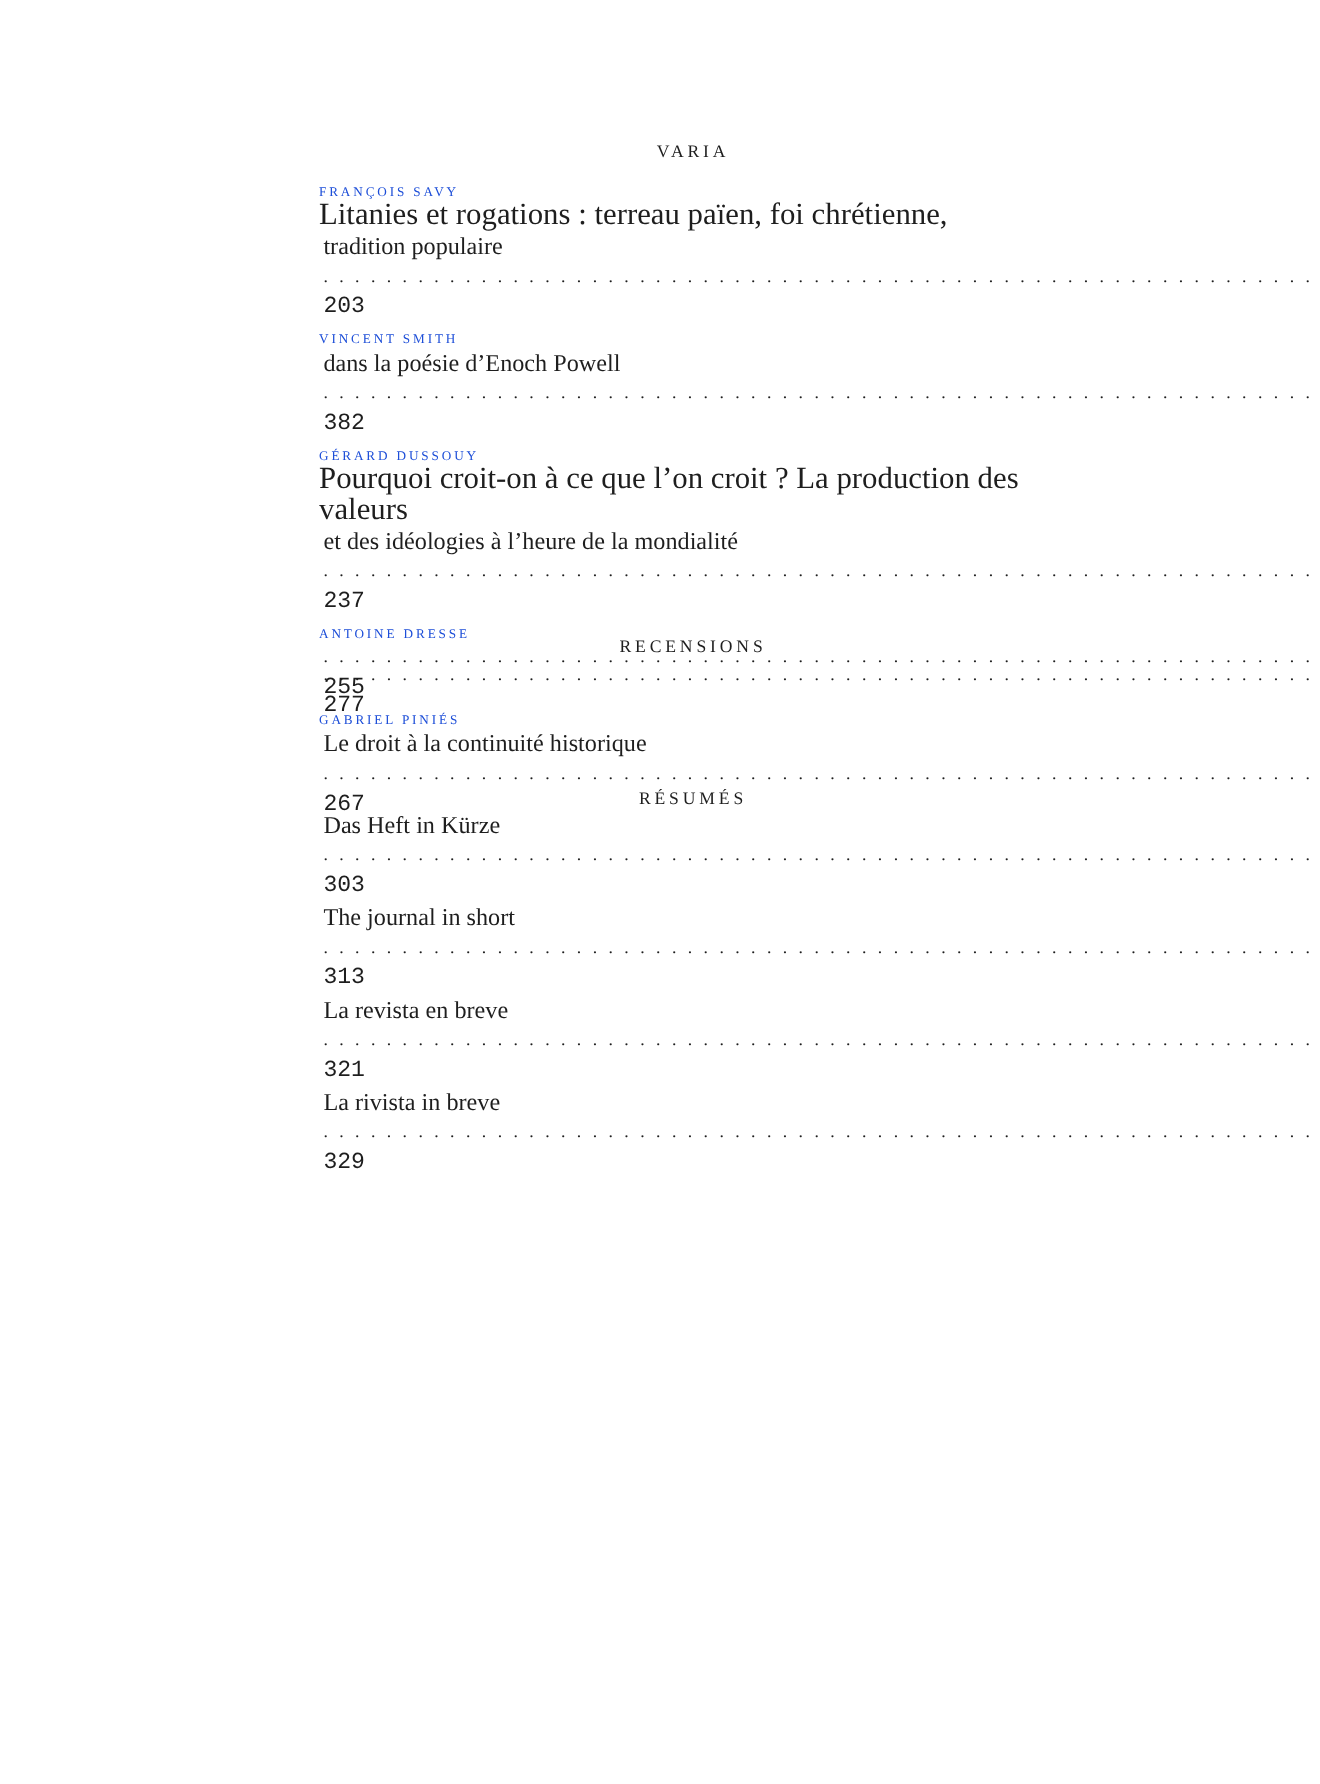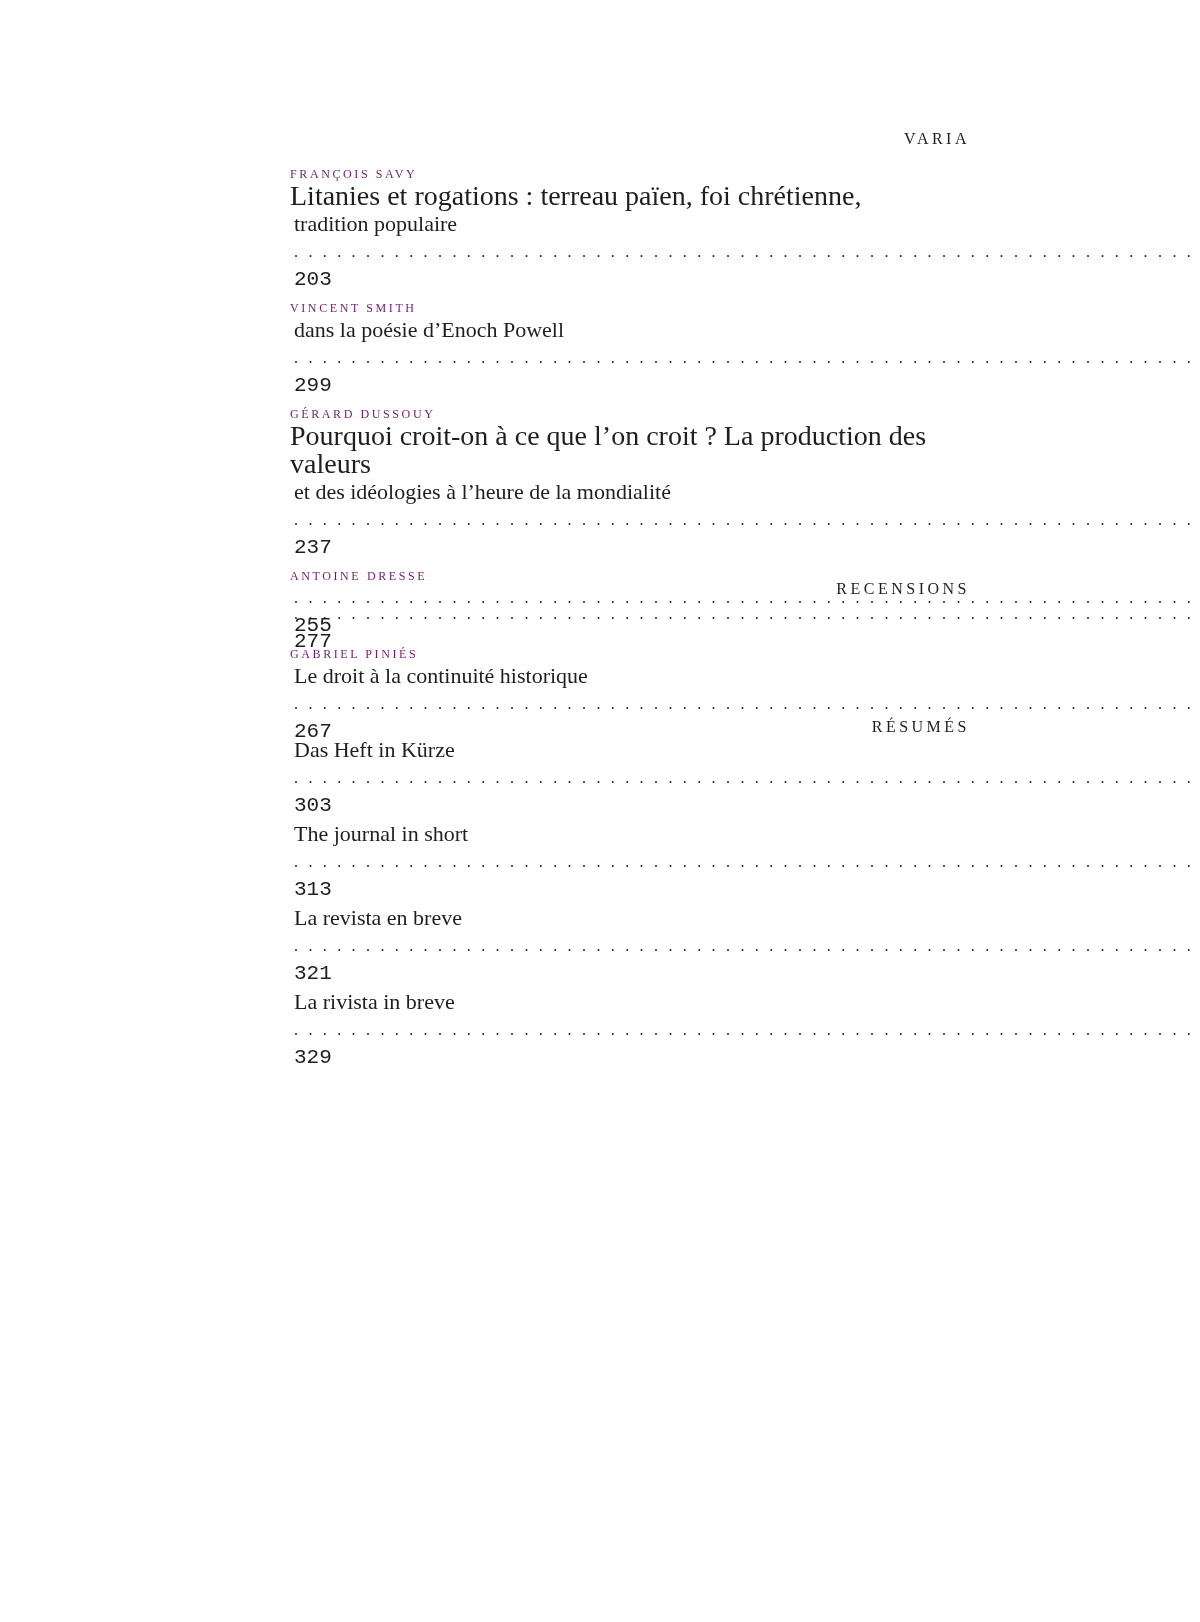--- a/index.html
+++ b/index.html
@@ -1,22 +1,22 @@
 <!DOCTYPE html>
 <html><head>
 <meta charset="utf-8">
 <style>
   html, body { margin: 0; padding: 0; background: #ffffff; }
   body { width: 1200px; height: 1622px; position: relative; color: #1e1e1e;
          font-family: "Liberation Serif", "DejaVu Serif", serif; }
   .page { position: absolute; left: 290px; top: 0; width: 680px; }
-  .section-title { text-align: right; font-size: 16px; letter-spacing: 3.5px;
+  .section-title { text-align: center; font-size: 16px; letter-spacing: 3.5px;
                    font-weight: normal; text-transform: uppercase; margin: 0; }
   .author { font-size: 12px; letter-spacing: 2.6px; text-transform: uppercase;
-            line-height: 16px; margin-top: 6px; color: #701a75; }
+            line-height: 16px; margin-top: 6px; color: #1d4ed8; }
   .title-line { font-size: 28px; line-height: 28px; }
   .toc-line { display: flex; align-items: baseline; font-size: 22px; line-height: 28px; flex-direction: column; }
   .toc-line .txt { white-space: nowrap; }
   .toc-line .dots { flex: 1; overflow: hidden; white-space: nowrap; margin: 0 6px 0 4px;
                     letter-spacing: 3.2px; font-size: 16px; }
   .toc-line .dots::before { content: ". . . . . . . . . . . . . . . . . . . . . . . . . . . . . . . . . . . . . . . . . . . . . . . . . . . . . . . . . . . . . . . . . . . . . . . . . . . . . . . . . . . . . . . . . . . . . . . . . . . . . . . . . . . . . . . . . ."; }
   .toc-line .pg { white-space: nowrap; font-size: 21px; font-family: Liberation Mono, monospace; }
   .entry { margin-bottom: 0; }
   #varia-title { position: absolute; top: 130px; left: 0; width: 680px; }
   #varia-list { position: absolute; top: 160px; left: 0; width: 680px; }
@@ -42,21 +42,21 @@
         <span class="dots"></span>
         <span class="pg">203</span>
       </div>
     </div>
 
     <div class="entry">
       <div class="author">VINCENT SMITH</div>
       <div class="toc-line">
         <span class="txt">dans la poésie d’Enoch Powell</span>
         <span class="dots"></span>
-        <span class="pg">299</span>
+        <span class="pg">382</span>
       </div>
     </div>
 
     <div class="entry">
       <div class="author">GÉRARD DUSSOUY</div>
       <div class="title-line">Pourquoi croit-on à ce que l’on croit ? La production des valeurs</div>
       <div class="toc-line">
         <span class="txt">et des idéologies à l’heure de la mondialité</span>
         <span class="dots"></span>
         <span class="pg">237</span>

